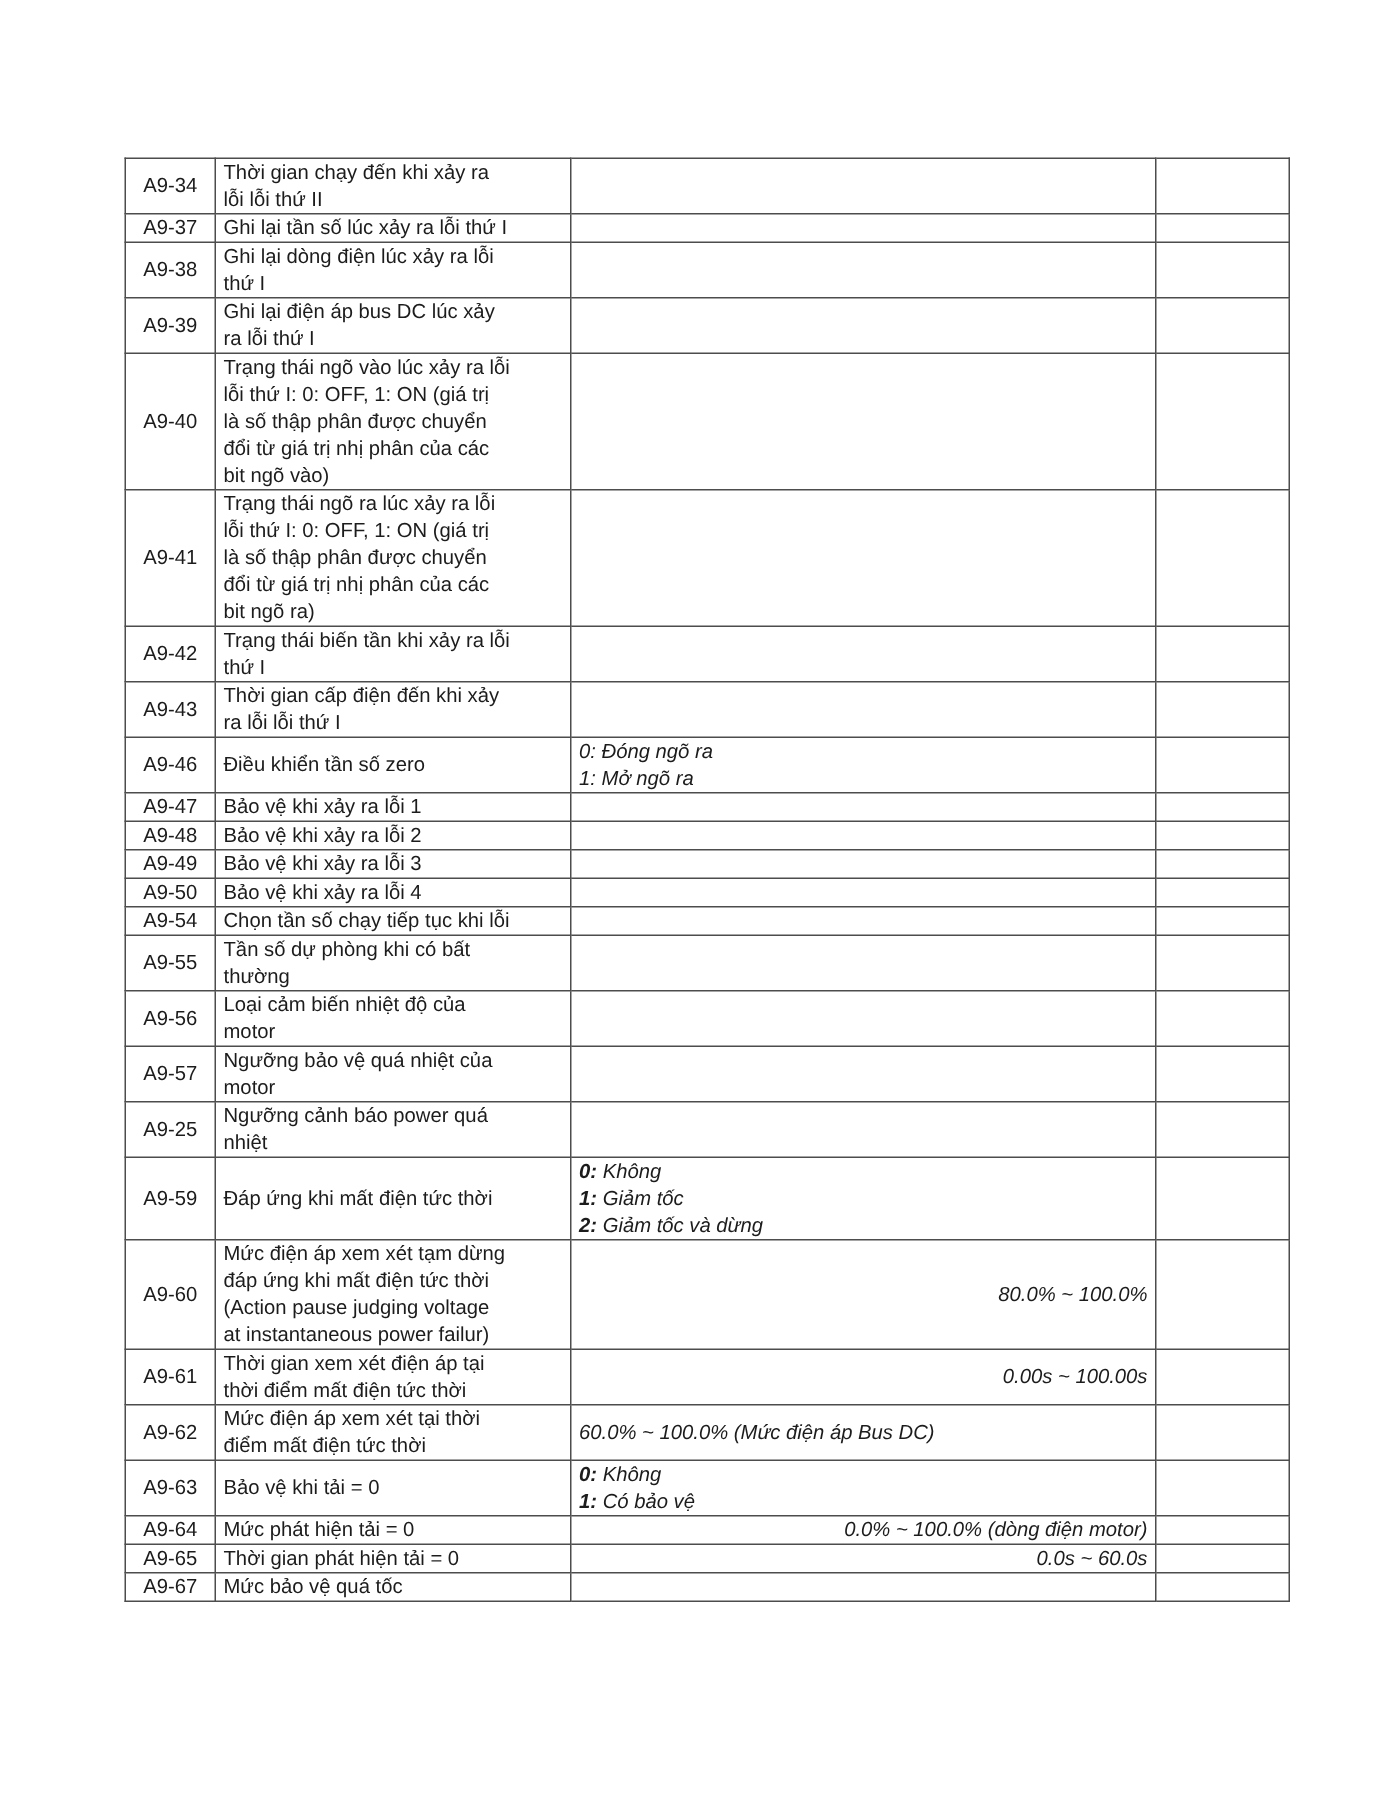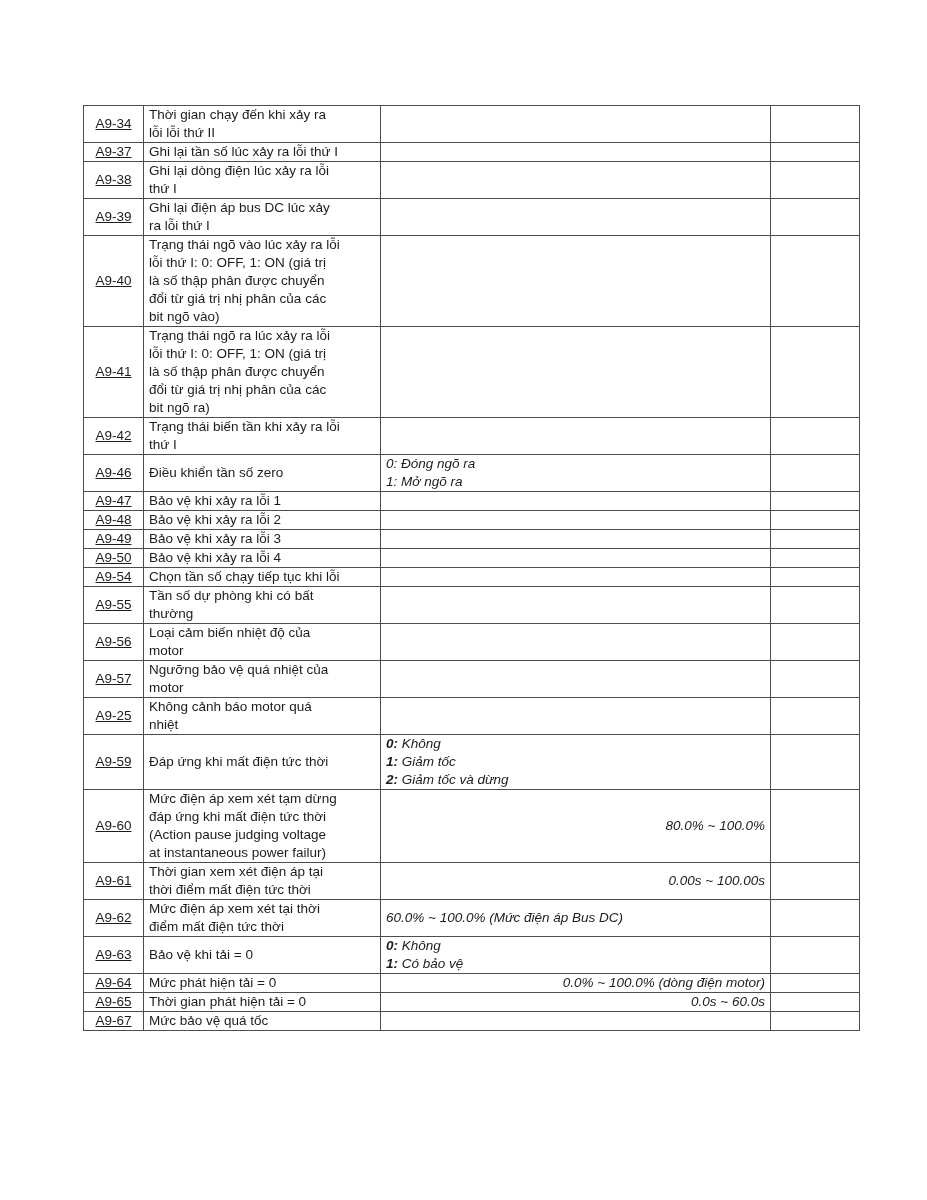--- a/index.html
+++ b/index.html
@@ -24,21 +24,21 @@
     font-size: 13.5px;
     color: #1c1c1c;
   }
   table.param-table td {
     border: 1px solid #4d4d4d;
     padding: 0 5px;
     vertical-align: middle;
     line-height: 18px;
     overflow: hidden;
   }
-  td.col-code { text-align: center; padding: 0 2px; text-decoration: underline; }
+  td.col-code { text-align: center; padding: 0 2px; }
   td.col-desc { white-space: pre-line; }
   td.col-value .value-line { line-height: 18px; font-style: italic; }
   td.col-value.align-center { text-align: right; }
   td.col-value.align-left { text-align: left; }
   .opt-num { font-weight: bold; }
 </style>
 </head>
 <body>
 
 <div class="page">
@@ -98,20 +98,27 @@
           <td class="col-default"></td>
         </tr>
         <tr>
           <td class="col-code">A9-42</td>
           <td class="col-desc">Trạng thái biến tần khi xảy ra lỗi
 thứ I</td>
           <td class="col-value"></td>
           <td class="col-default"></td>
         </tr>
         <tr>
+          <td class="col-code">A9-43</td>
+          <td class="col-desc">Thời gian cấp điện đến khi xảy
+ra lỗi lỗi thứ I</td>
+          <td class="col-value"></td>
+          <td class="col-default"></td>
+        </tr>
+        <tr>
           <td class="col-code">A9-46</td>
           <td class="col-desc">Điều khiển tần số zero</td>
           <td class="col-value align-left">
             <div class="value-line">0: Đóng ngõ ra</div>
             <div class="value-line">1: Mở ngõ ra</div>
           </td>
           <td class="col-default"></td>
         </tr>
         <tr>
           <td class="col-code">A9-47</td>
@@ -159,21 +166,21 @@
         </tr>
         <tr>
           <td class="col-code">A9-57</td>
           <td class="col-desc">Ngưỡng bảo vệ quá nhiệt của
 motor</td>
           <td class="col-value"></td>
           <td class="col-default"></td>
         </tr>
         <tr>
           <td class="col-code">A9-25</td>
-          <td class="col-desc">Không cảnh báo motor quá
+          <td class="col-desc">Ngưỡng cảnh báo power quá
 nhiệt</td>
           <td class="col-value"></td>
           <td class="col-default"></td>
         </tr>
         <tr>
           <td class="col-code">A9-59</td>
           <td class="col-desc">Đáp ứng khi mất điện tức thời</td>
           <td class="col-value align-left">
             <div class="value-line"><span class="opt-num">0:</span><span> Không</span></div>
             <div class="value-line"><span class="opt-num">1:</span><span> Giảm tốc</span></div>

